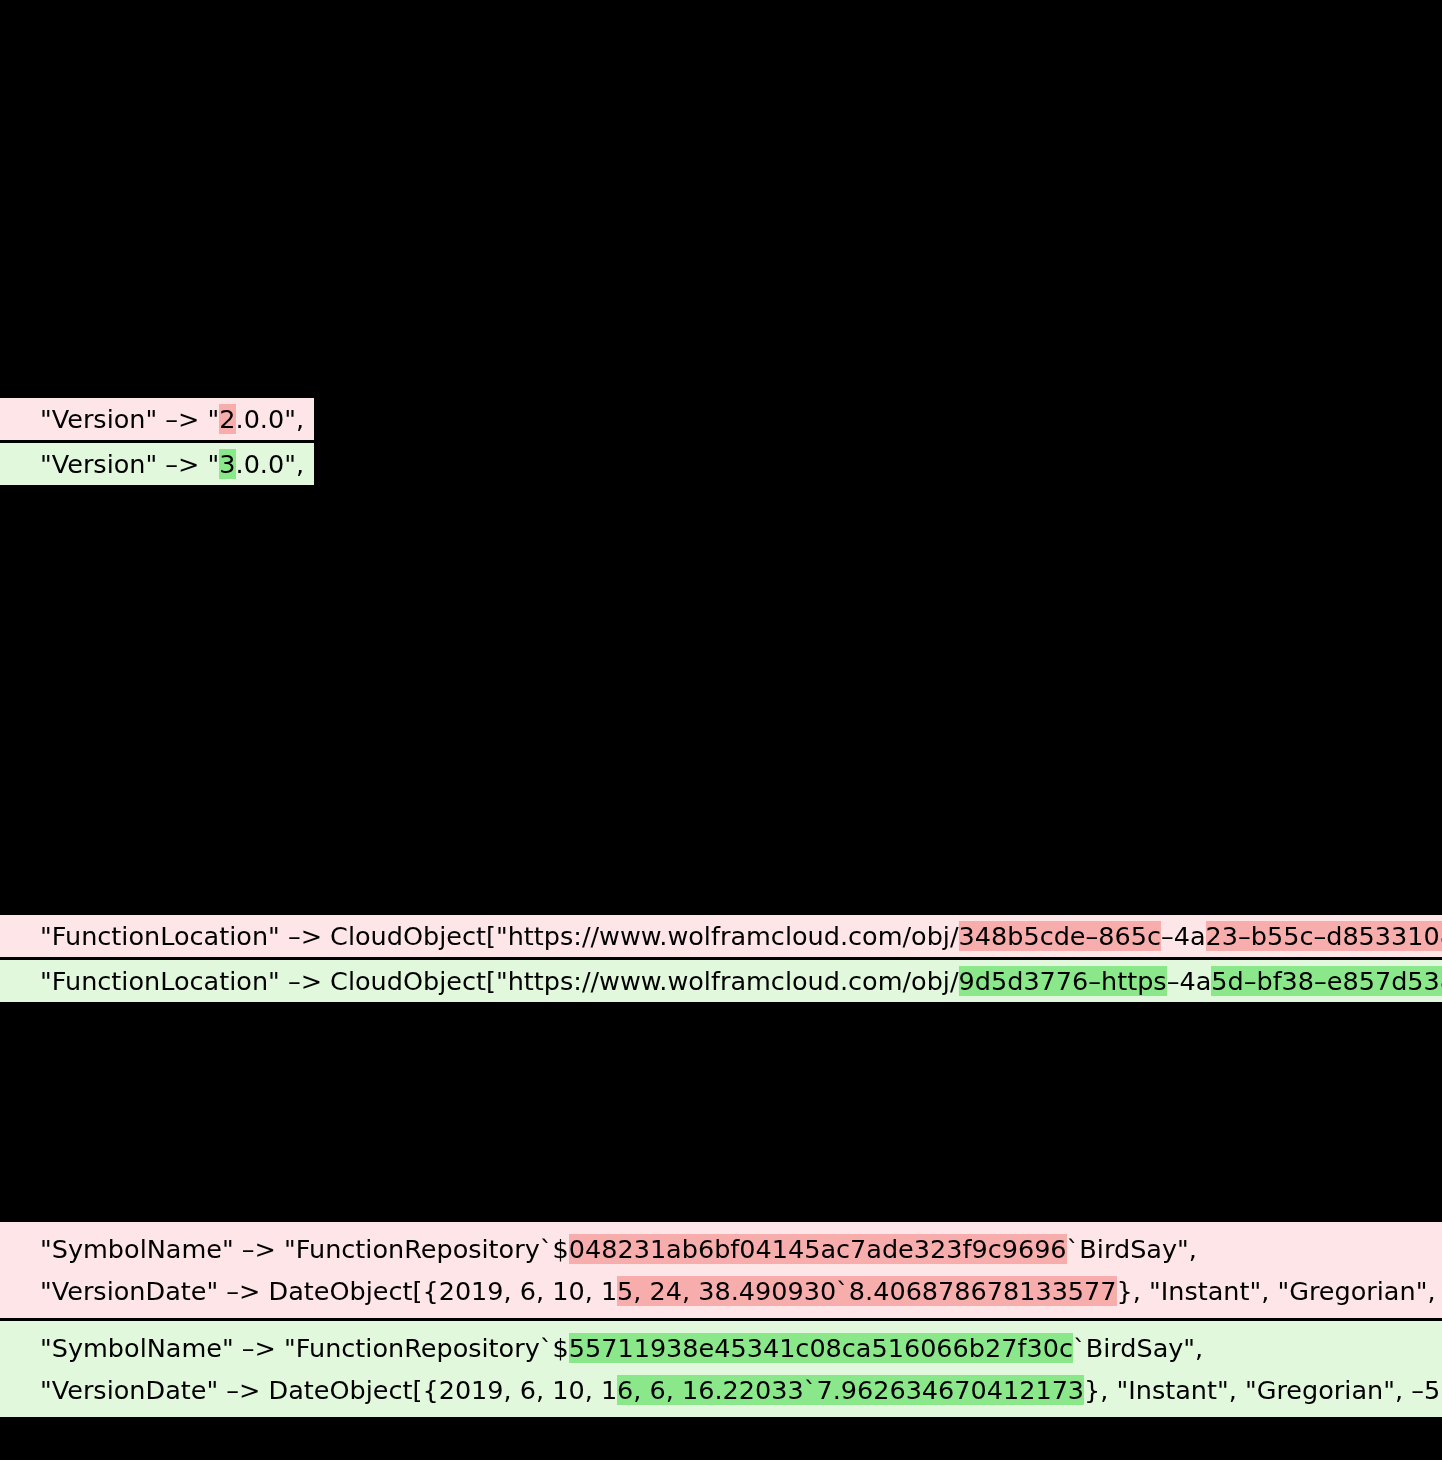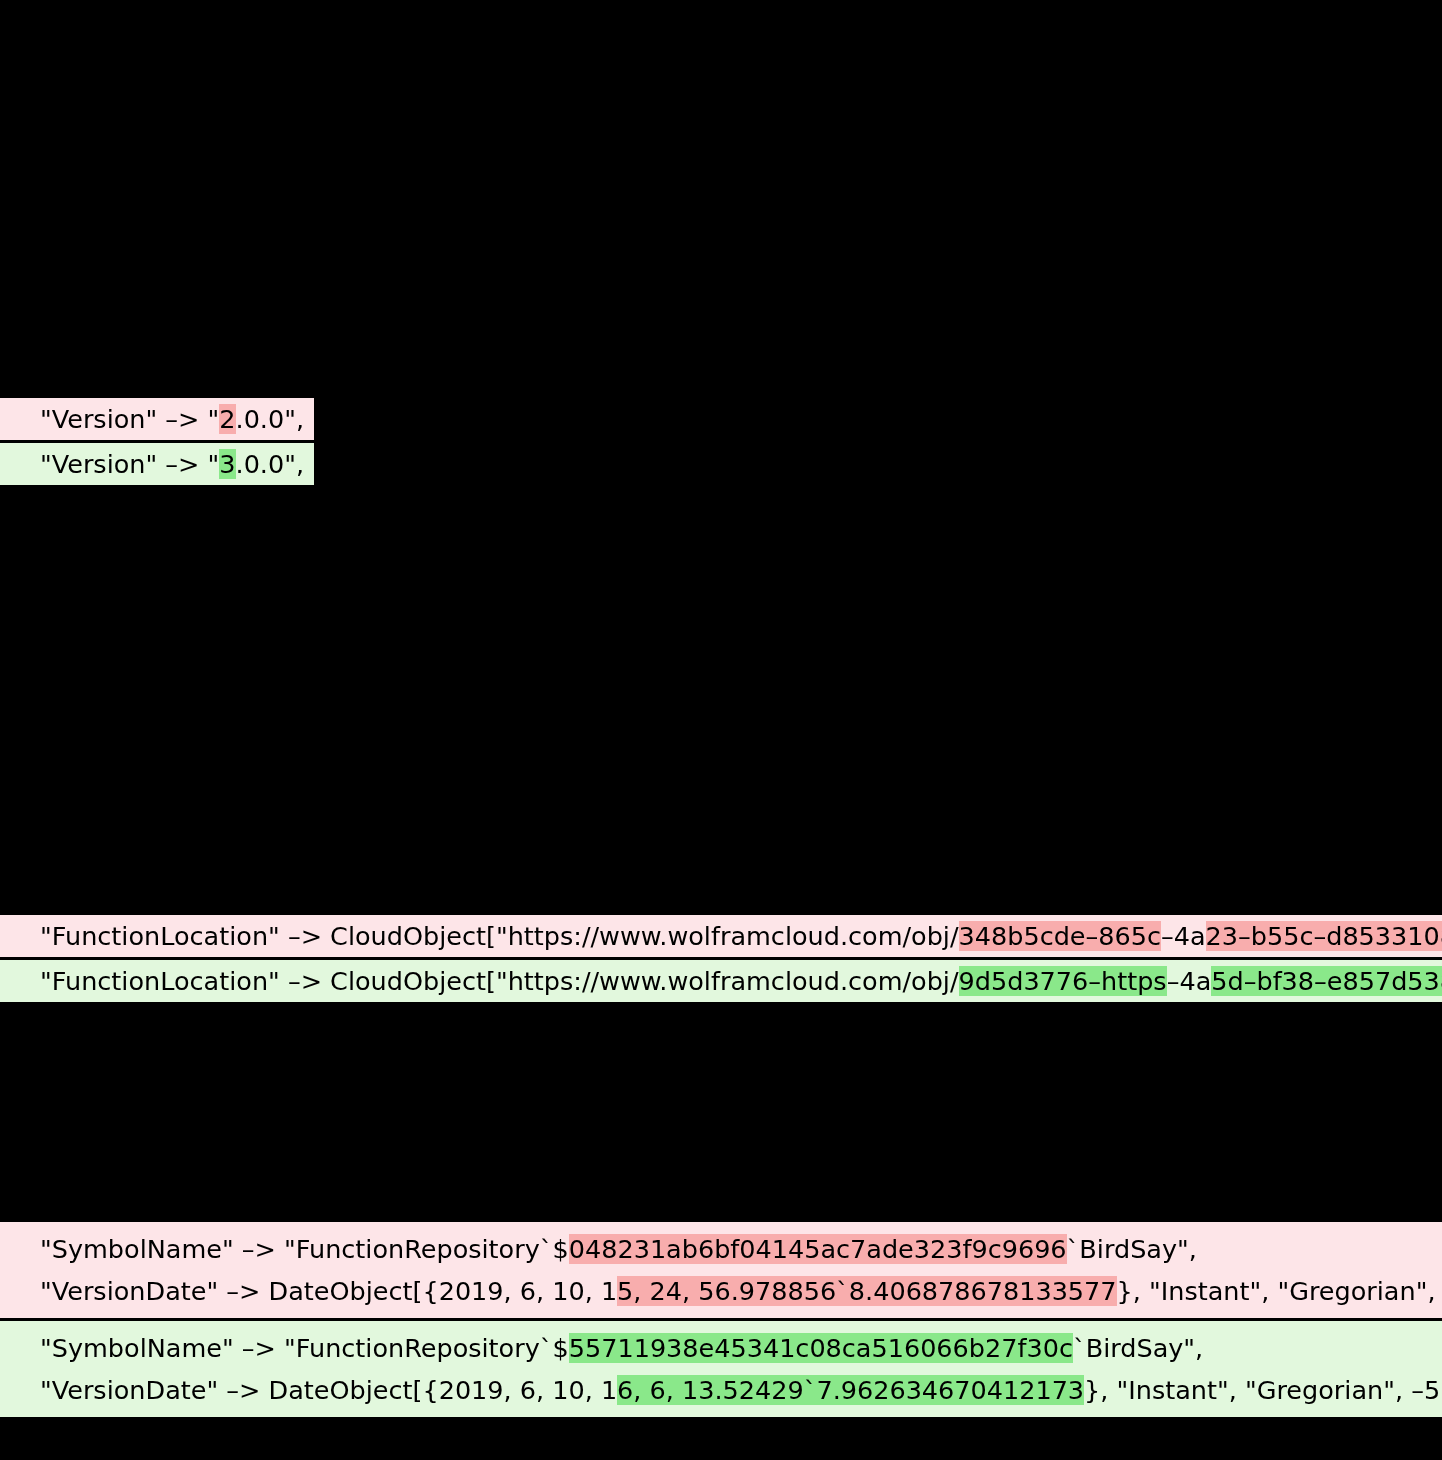--- a/index.html
+++ b/index.html
@@ -84,25 +84,25 @@
     <span class="indent"></span><span>"FunctionLocation" –&gt; CloudObject["https://www.wolframcloud.com/obj/</span><span class="hl-new">9d5d3776–https</span><span>–4a</span><span class="hl-new">5d–bf38–e857d53825e1</span>
   </div>
 </div>
 
 <div class="diff-stack" id="stack-symbol">
   <div class="block-old">
     <div class="diff-row">
       <span class="indent"></span><span>"SymbolName" –&gt; "FunctionRepository`$</span><span class="hl-old">048231ab6bf04145ac7ade323f9c9696</span><span>`BirdSay",</span>
     </div>
     <div class="diff-row">
-      <span class="indent"></span><span>"VersionDate" –&gt; DateObject[{2019, 6, 10, 1</span><span class="hl-old">5, 24, 56.978856`8.406878678133577</span><span>}, "Instant", "Gregorian", –5.],</span>
+      <span class="indent"></span><span>"VersionDate" –&gt; DateObject[{2019, 6, 10, 1</span><span class="hl-old">5, 24, 38.490930`8.406878678133577</span><span>}, "Instant", "Gregorian", –5.],</span>
     </div>
   </div>
   <div class="sep-line"></div>
   <div class="block-new">
     <div class="diff-row">
       <span class="indent"></span><span>"SymbolName" –&gt; "FunctionRepository`$</span><span class="hl-new">55711938e45341c08ca516066b27f30c</span><span>`BirdSay",</span>
     </div>
     <div class="diff-row">
-      <span class="indent"></span><span>"VersionDate" –&gt; DateObject[{2019, 6, 10, 1</span><span class="hl-new">6, 6, 13.52429`7.962634670412173</span><span>}, "Instant", "Gregorian", –5.],</span>
+      <span class="indent"></span><span>"VersionDate" –&gt; DateObject[{2019, 6, 10, 1</span><span class="hl-new">6, 6, 16.22033`7.962634670412173</span><span>}, "Instant", "Gregorian", –5.],</span>
     </div>
   </div>
 </div>
 
 </body></html>

